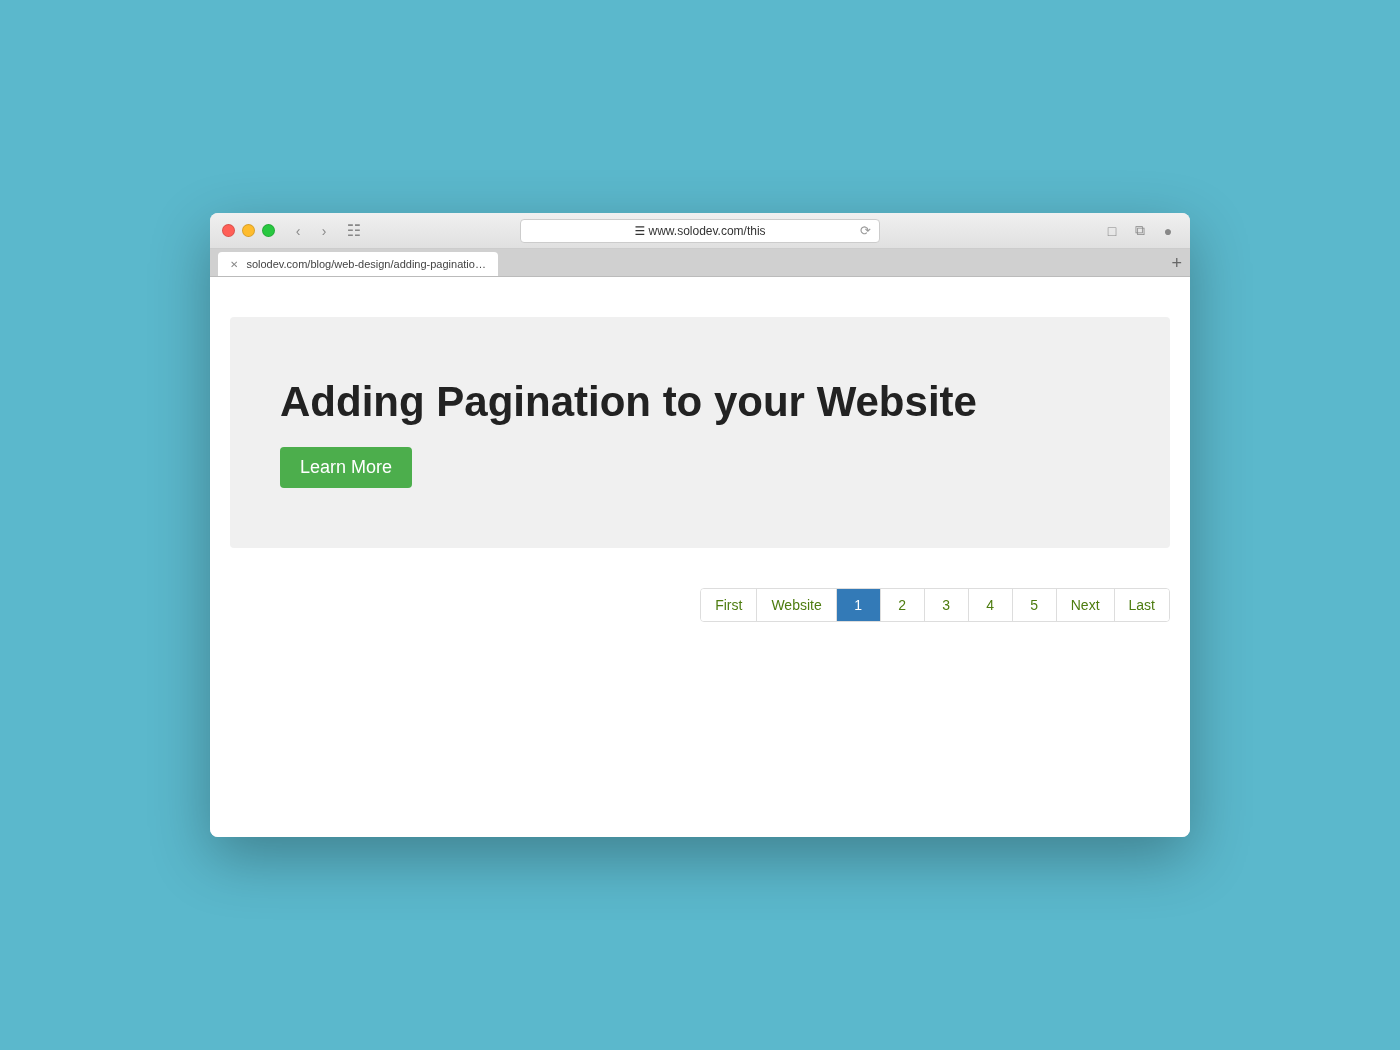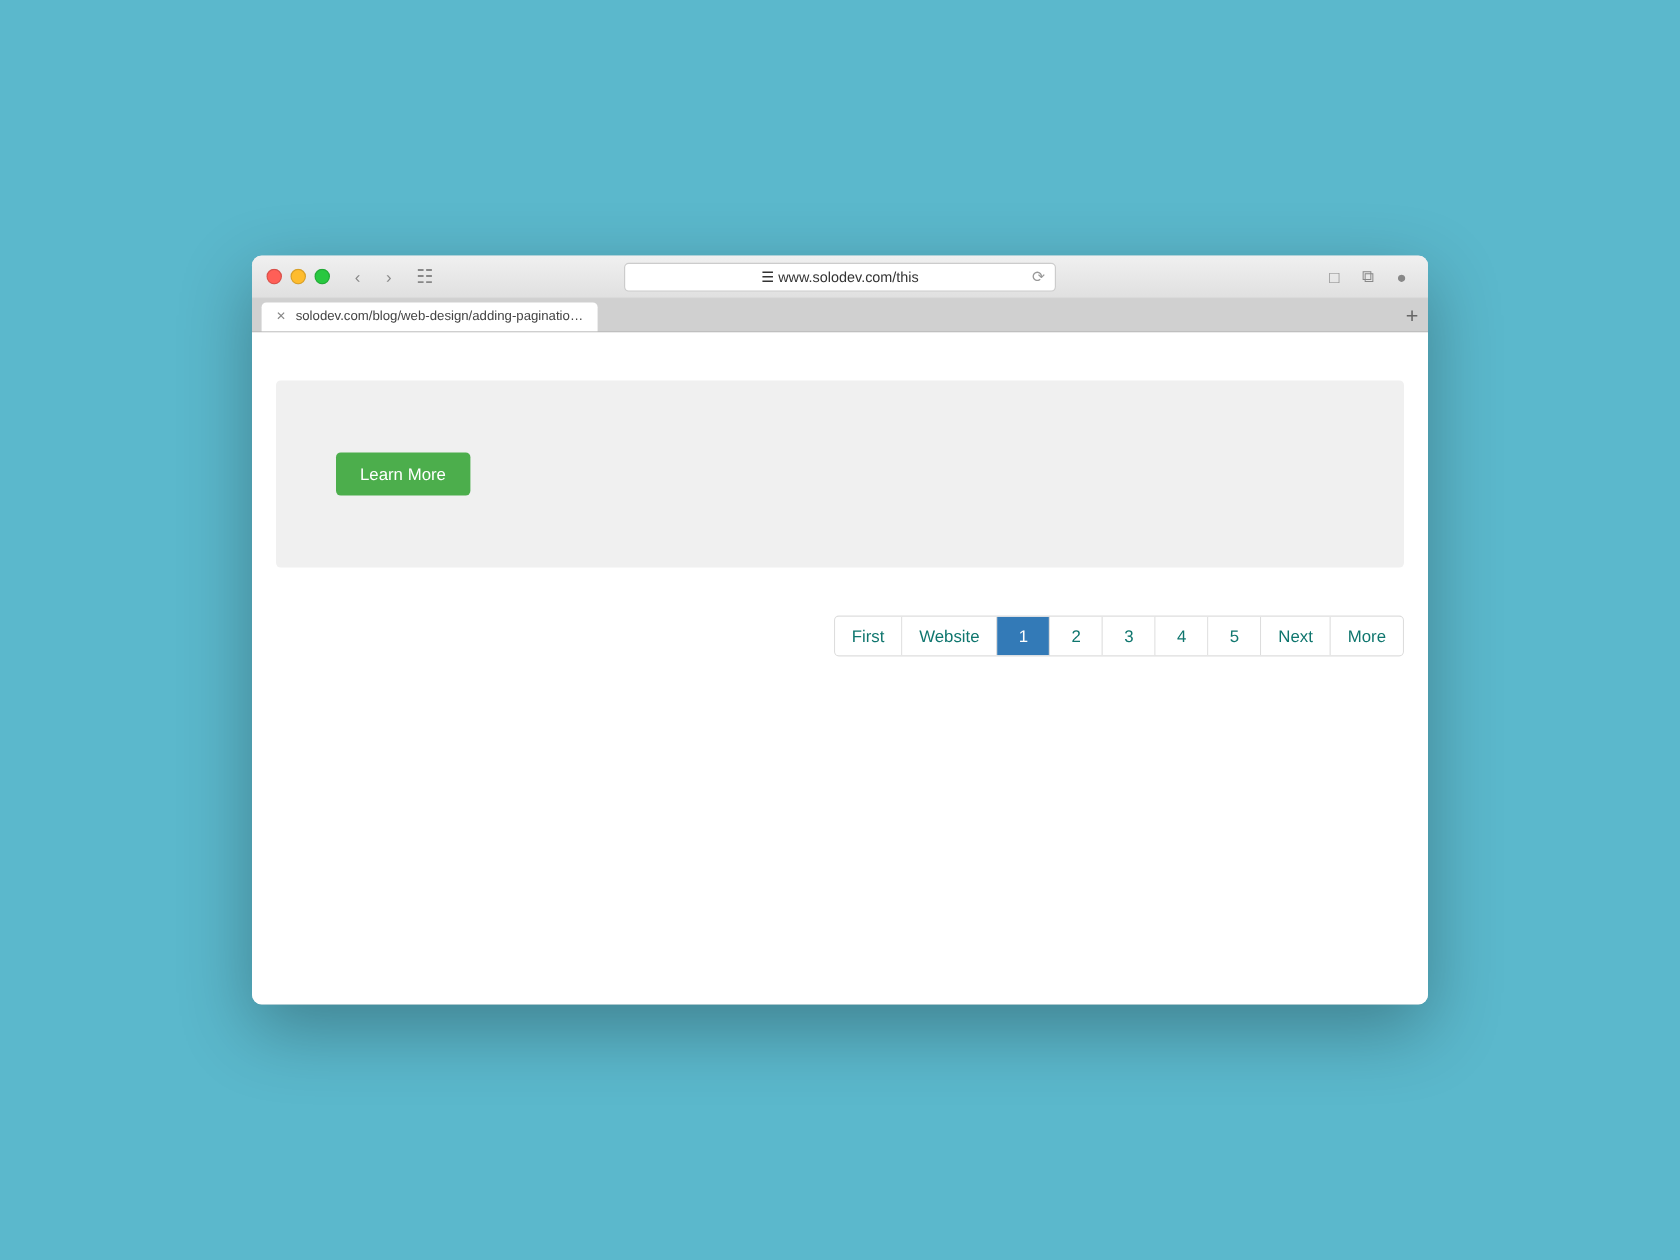--- a/index.html
+++ b/index.html
@@ -205,21 +205,21 @@
       line-height: 1.6;
       max-width: 820px;
       margin-bottom: 28px;
     }
 
     .learn-more-btn {
       background-color: #4cae4c;
       color: white;
       border: none;
       padding: 10px 20px;
-      font-size: 14px;
+      font-size: 18px;
       font-weight: 500;
       border-radius: 4px;
       cursor: pointer;
       text-decoration: none;
       display: inline-block;
     }
 
     
     .pagination-container {
       display: flex;
@@ -233,21 +233,21 @@
       border-radius: 4px;
       overflow: hidden;
     }
 
     .page-btn {
       padding: 8px 14px;
       background: white;
       border: none;
       border-right: 1px solid #ddd;
       font-size: 14px;
-      color: #0f766e;
+      color: #4d7c0f;
       cursor: pointer;
       min-width: 44px;
       text-align: center;
     }
 
     .page-btn:last-child {
       border-right: none;
     }
 
     .page-btn.active {
@@ -302,32 +302,33 @@
       <div class="tab">
         <span class="tab-close">✕</span>
         <span class="tab-text">solodev.com/blog/web-design/adding-pagination-to-your-website.stml</span>
       </div>
       <span class="tab-add">+</span>
     </div>
 
     <div class="page-content">
 
       <div class="hero-section">
+        <h1 class="article-title">Adding Pagination to your Website</h1>
         <a class="learn-more-btn" href="#">Learn More</a>
       </div>
 
       <div class="pagination-container">
         <nav class="pagination">
           <button class="page-btn">First</button>
           <button class="page-btn">Website</button>
           <button class="page-btn active">1</button>
           <button class="page-btn">2</button>
           <button class="page-btn">3</button>
           <button class="page-btn">4</button>
           <button class="page-btn">5</button>
           <button class="page-btn">Next</button>
-          <button class="page-btn">More</button>
+          <button class="page-btn">Last</button>
         </nav>
       </div>
 
     </div>
   </div>
 </div>
 
 </body></html>

